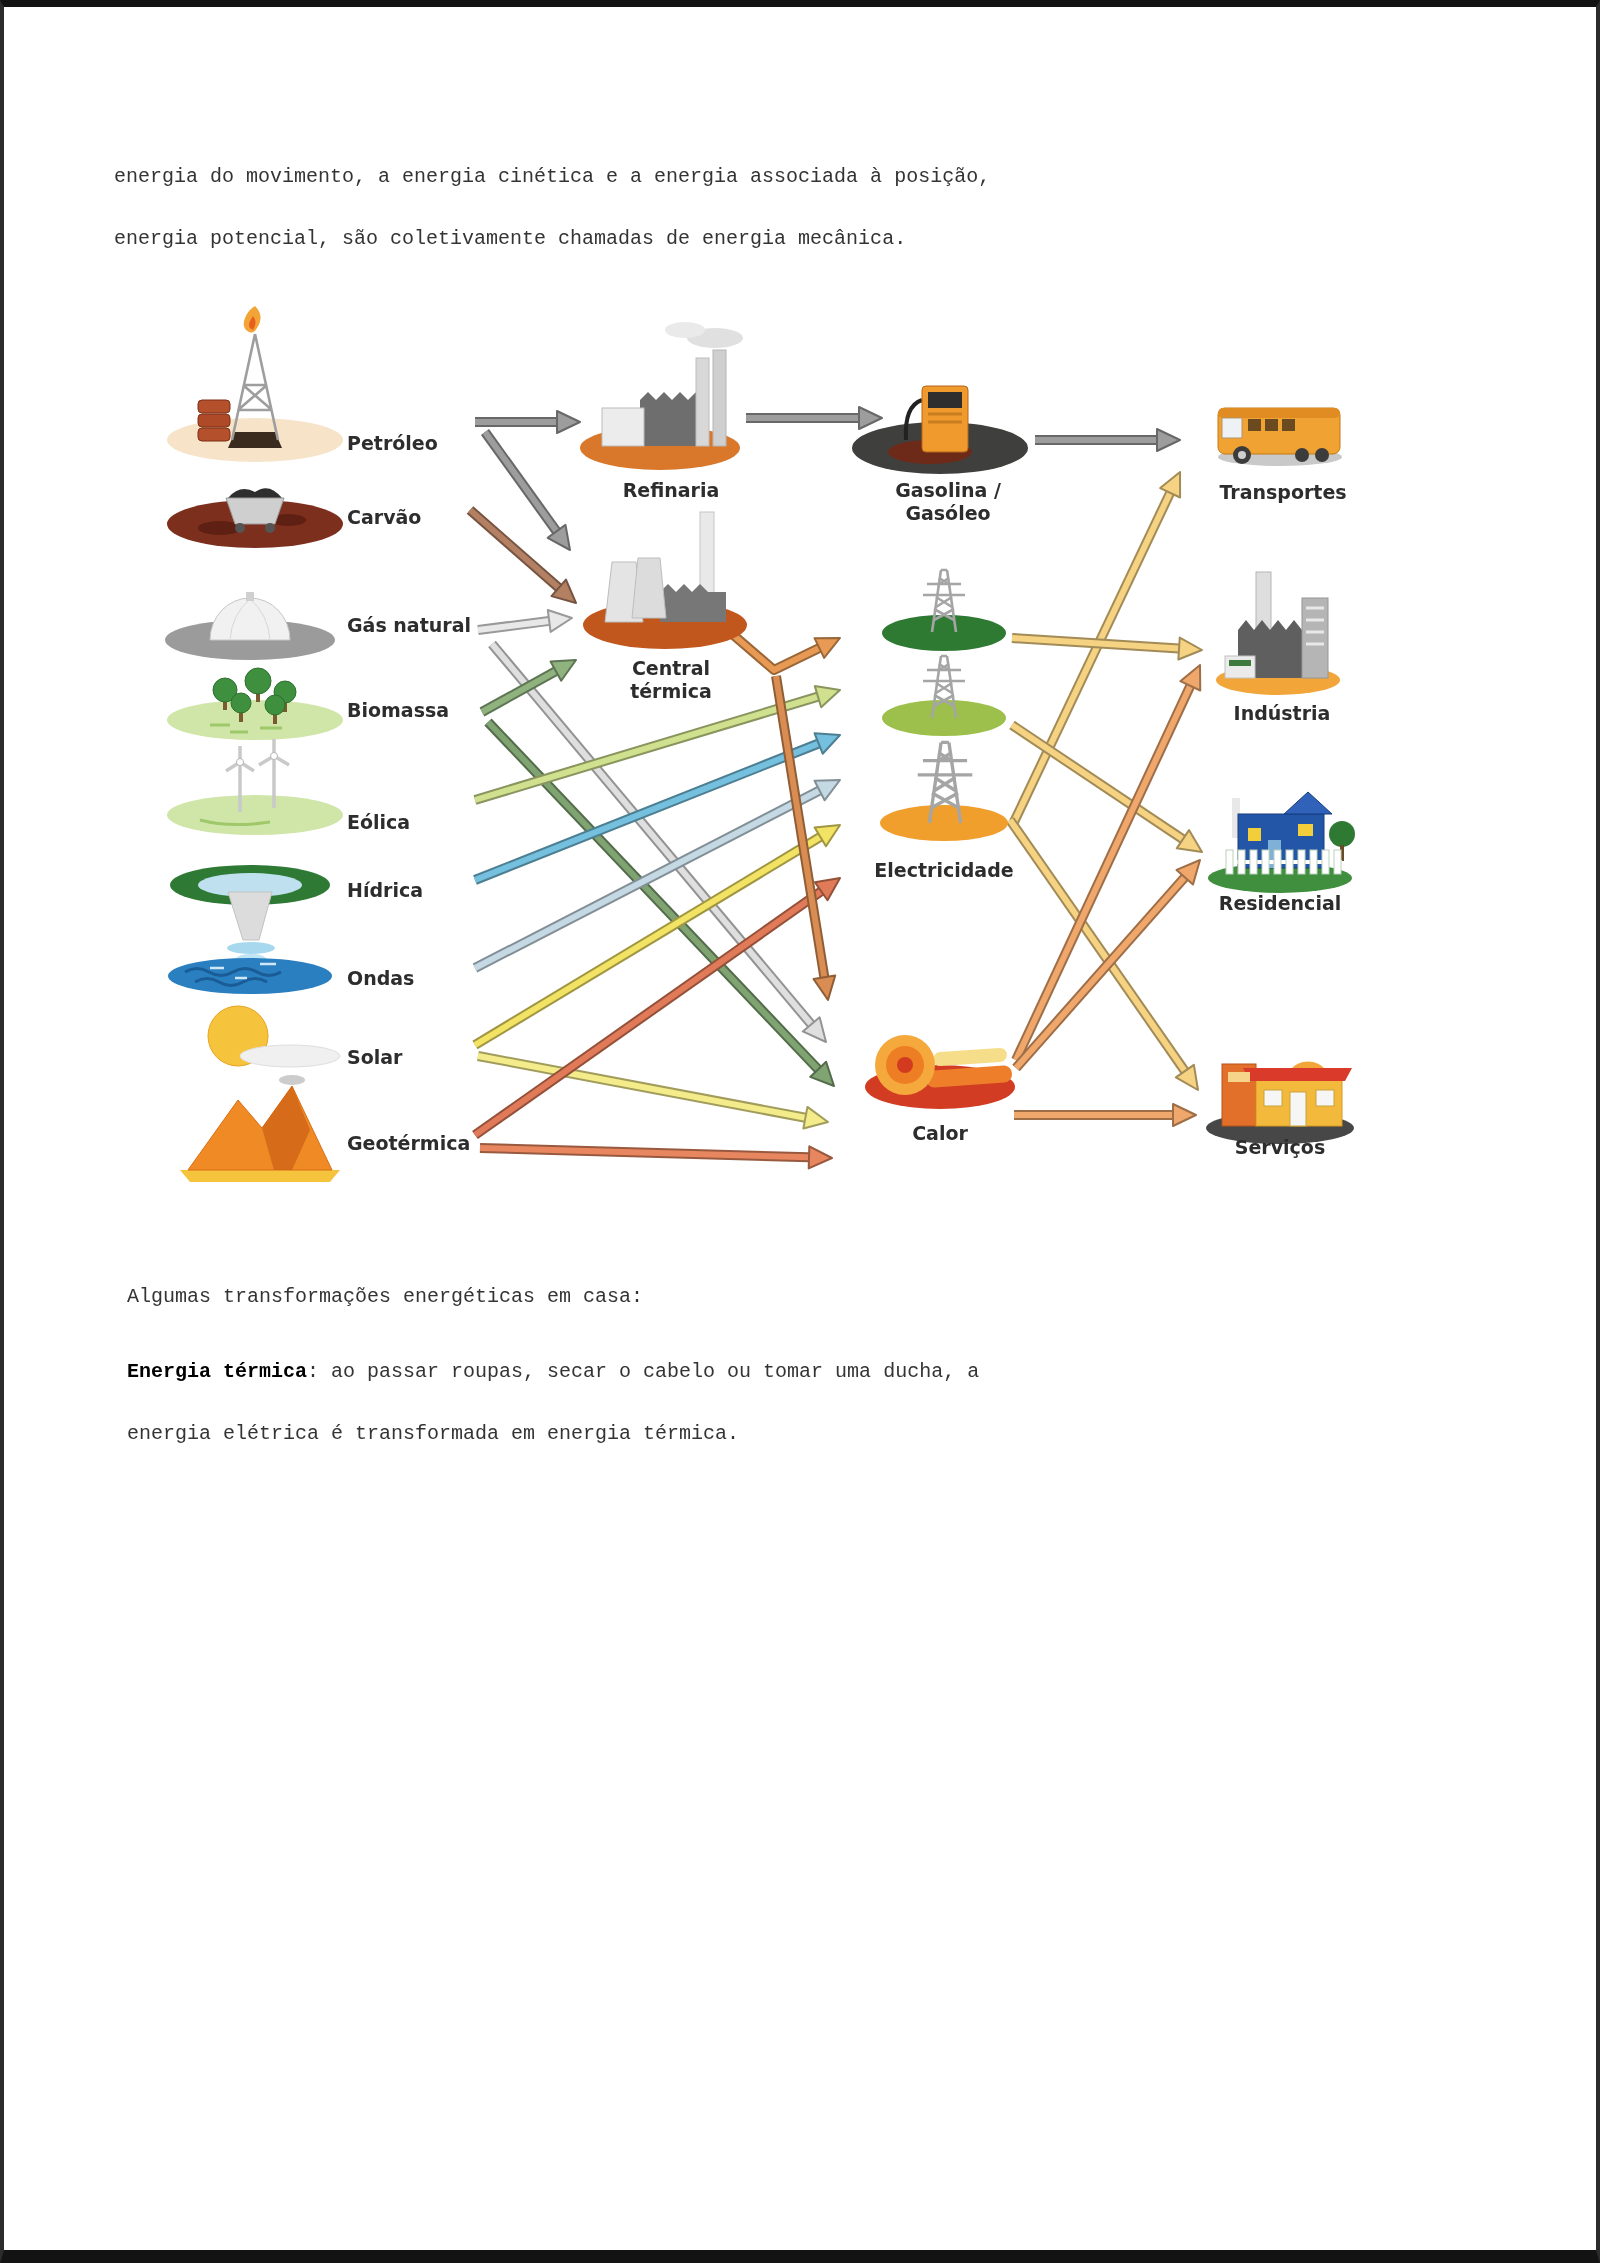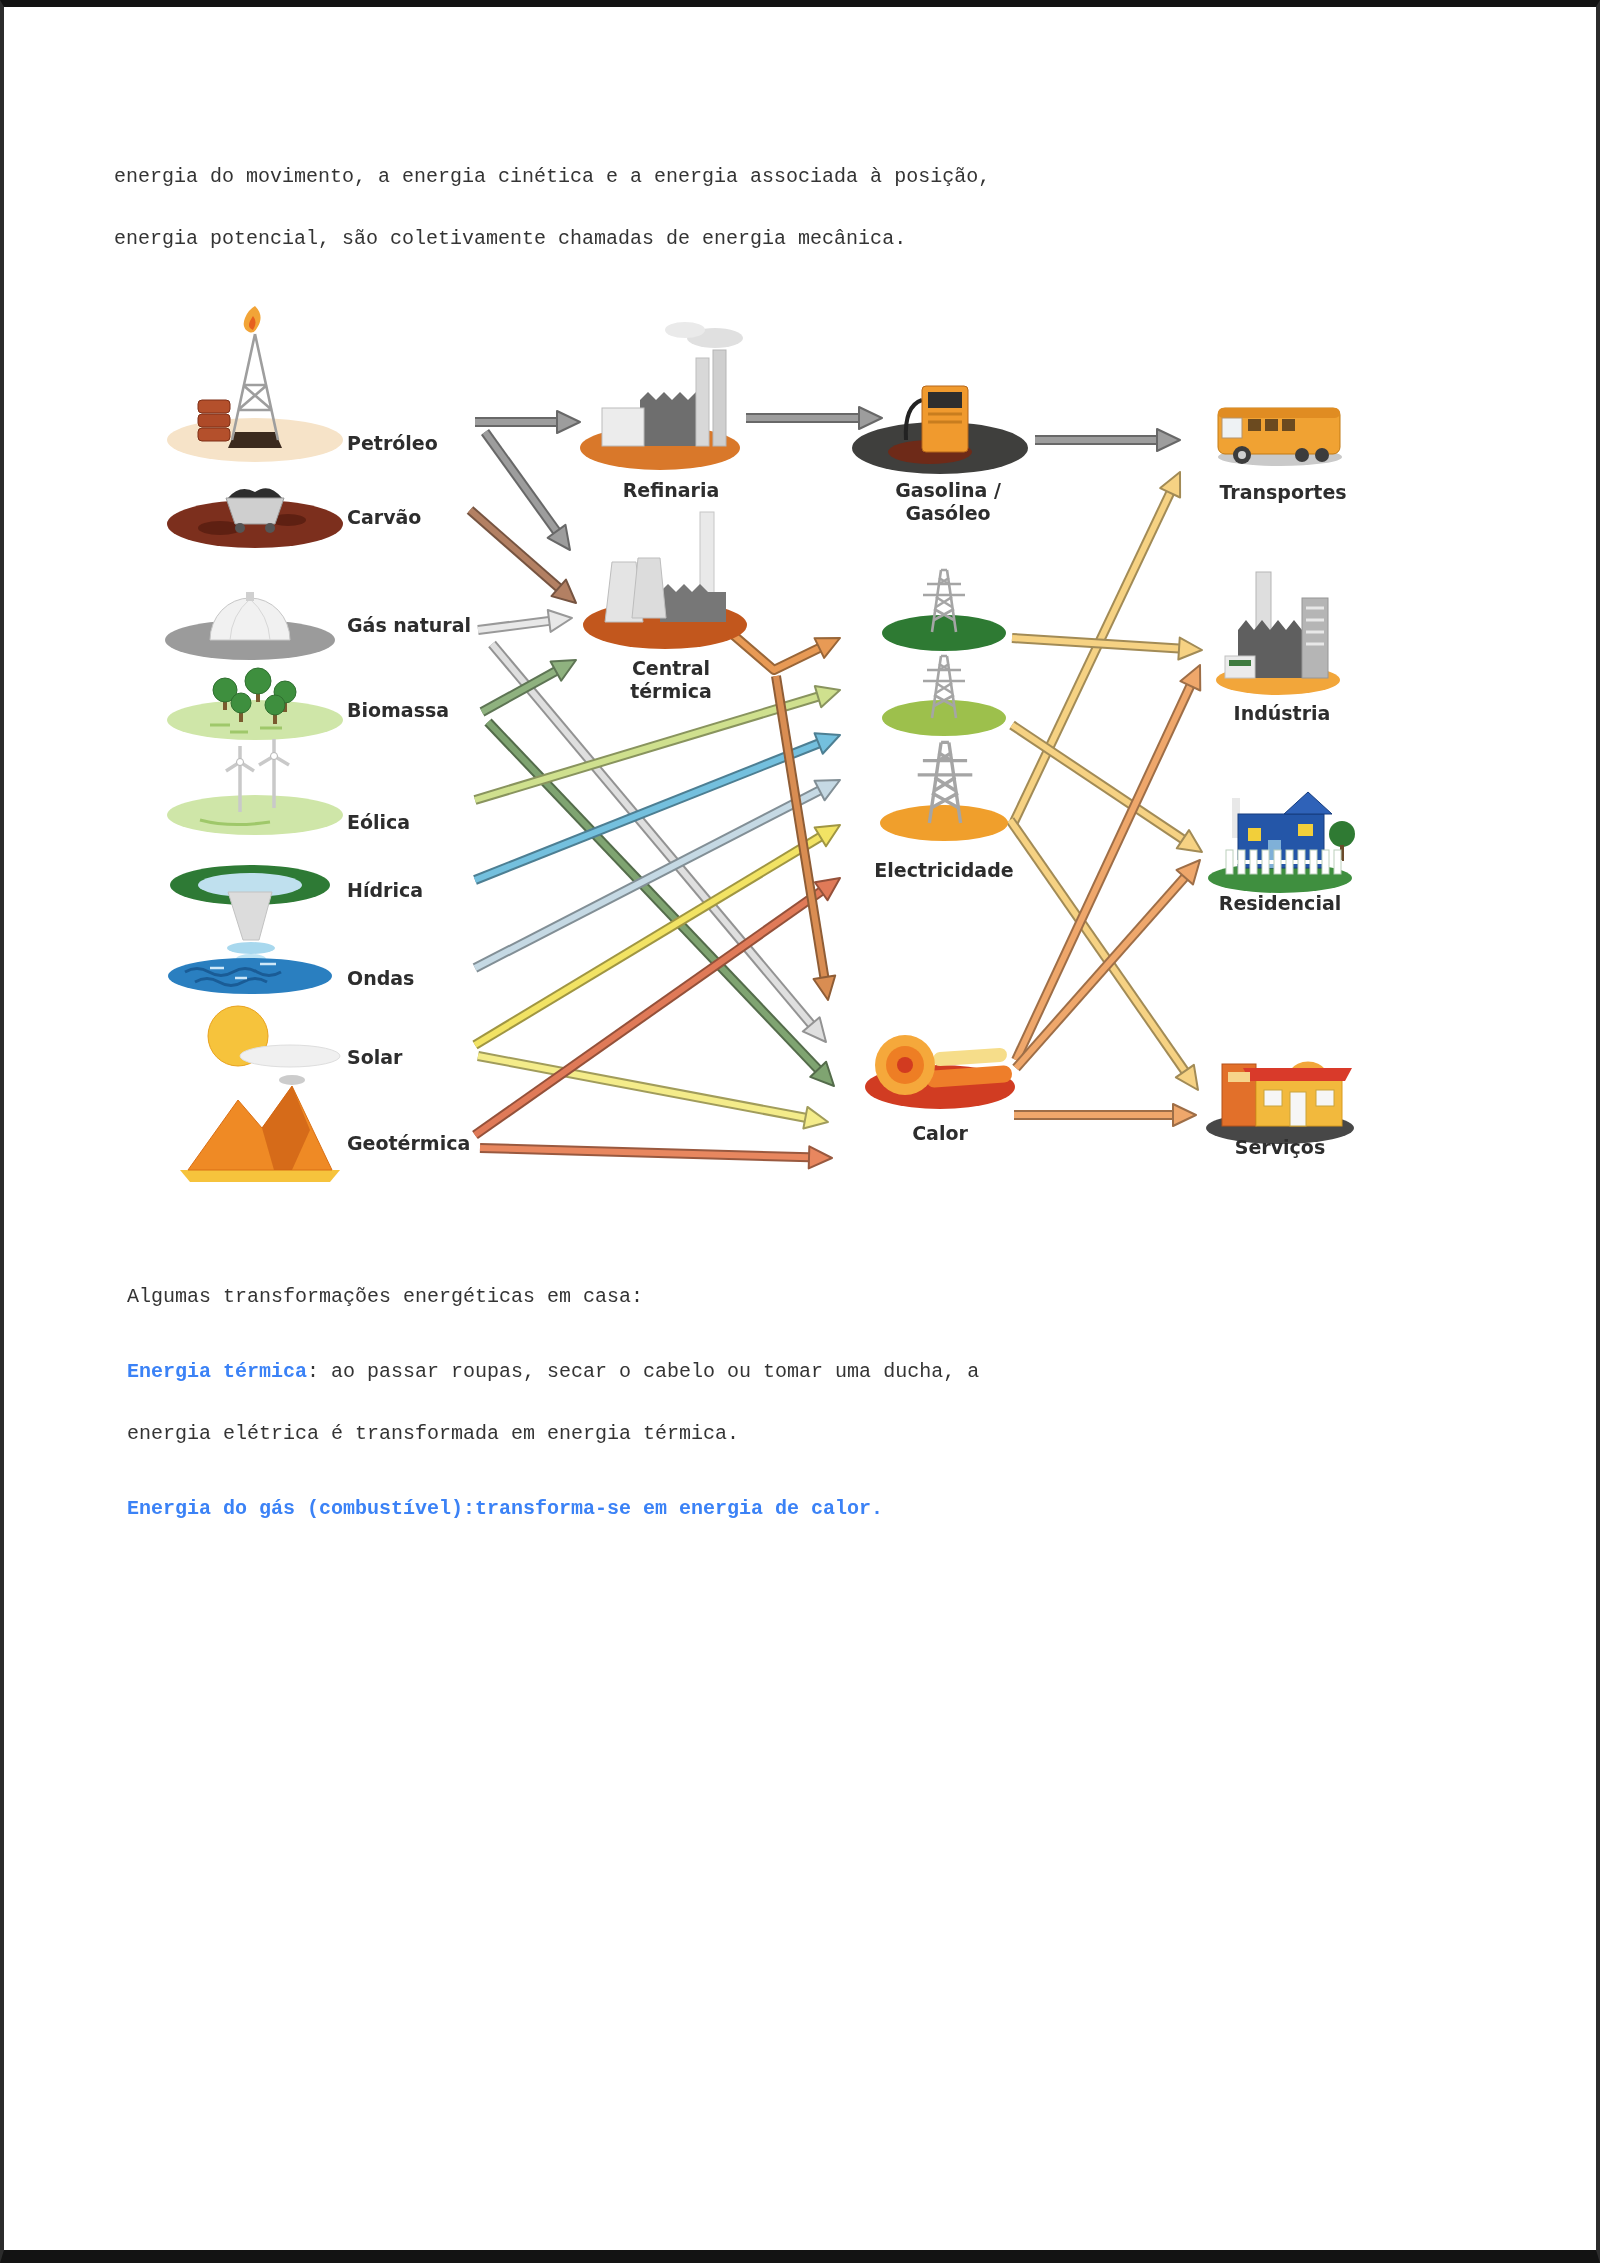--- a/index.html
+++ b/index.html
@@ -12,21 +12,21 @@
     position:absolute;inset:0;box-sizing:border-box;
     border-top:7px solid #131313;border-bottom:13px solid #131313;
     border-left:4px solid #2c2c2c;border-right:4px solid #2c2c2c;
     pointer-events:none;
   }
   .doc-text{
     position:absolute;left:114px;width:930px;
     font-size:20px;line-height:62px;color:#343434;
     white-space:normal;word-spacing:0;
   }
-  .doc-text b{font-weight:700;color:#3b82f6;}
+  .doc-text b{font-weight:700;color:#000000;}
   #intro-block{top:146px;}
   #transform-block{top:1253px;}
   .t-item{margin:13px;padding:0;}
   svg text{font-family:"DejaVu Sans","Liberation Sans",sans-serif;}
   .lbl{font-size:19px;font-weight:700;fill:#2d2d2d;}
   .lblc{font-size:19px;font-weight:700;fill:#2d2d2d;text-anchor:middle;}
 </style>
 </head>
 <body>
 
@@ -330,14 +330,13 @@
     <rect x="1176" y="790" width="18" height="16" fill="#f6f6f6" stroke="#c9a43c"></rect>
     <rect x="1150" y="792" width="16" height="34" fill="#f6f6f6" stroke="#c9a43c"></rect>
     <rect x="1088" y="772" width="22" height="10" fill="#f6d48a"></rect>
   </g>
   <text class="lblc" x="1140" y="854">Serviços</text>
 </svg>
 
 <div class="doc-text" id="transform-block">
   <div class="t-item">Algumas transformações energéticas em casa:</div>
   <div class="t-item"><b>Energia térmica</b><span>: ao passar roupas, secar o cabelo ou tomar uma ducha, a energia elétrica é transformada em energia térmica.</span></div>
-  <div class="t-item"><b>Energia do gás (combustível):transforma-se em energia de calor.</b><span></span></div>
 </div>
 
 </body></html>

